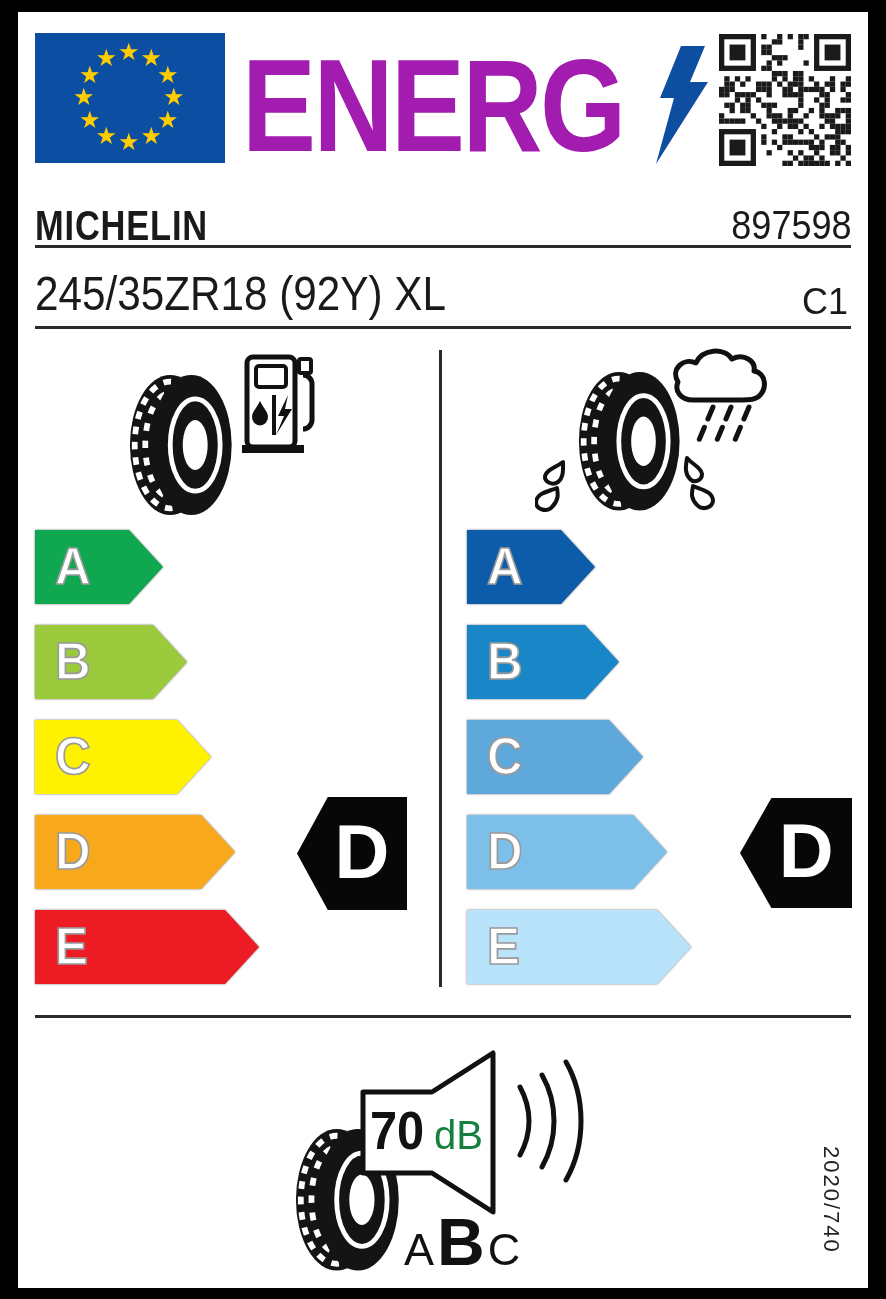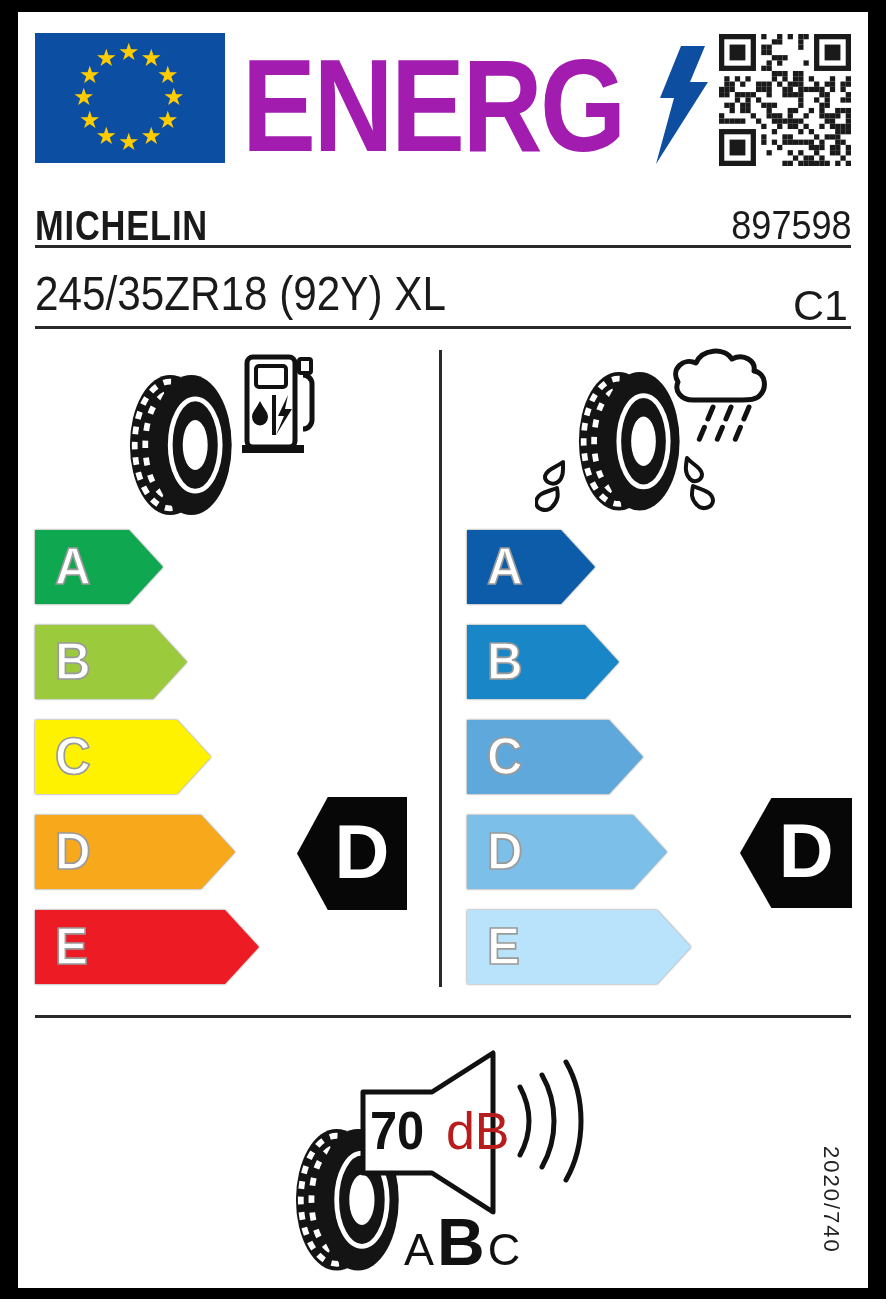--- a/index.html
+++ b/index.html
@@ -24,21 +24,21 @@
 
   
   .brand { position:absolute; left:35px; top:202px; font-size:42px; font-weight:700;
            transform:scaleX(0.82); transform-origin:0 0; color:#1a1a1a; letter-spacing:1px; }
   .artnum { position:absolute; right:35px; top:203px; font-size:40px; color:#1a1a1a;
             transform:scaleX(0.9); transform-origin:100% 0; }
   .hrule { position:absolute; left:35px; width:816px; height:3px; background:#2a2a2a; }
   .hr1 { top:245px; } .hr2 { top:326px; } .hr3 { top:1015px; }
   .tire-size { position:absolute; left:35px; top:266px; font-size:48px; color:#1a1a1a;
                transform:scaleX(0.88); transform-origin:0 0; }
-  .tire-class { position:absolute; right:38px; top:281px; font-size:43px; color:#1a1a1a; }
+  .tire-class { position:absolute; right:38px; top:281px; font-size:36px; color:#1a1a1a; }
 
   .vdivider { position:absolute; left:439px; top:350px; width:3px; height:637px; background:#2a2a2a; }
 
   .icon-svg { position:absolute; }
   .fuel-icon { left:122px; top:345px; }
   .wet-icon  { left:535px; top:340px; }
   .noise-icon{ left:288px; top:1045px; }
 
   
   .scale { position:absolute; top:530px; width:230px; height:454px; }
@@ -55,23 +55,23 @@
 
   
   .pointer { position:absolute; background:#070707;
              clip-path:polygon(0 50%, 28% 0, 100% 0, 100% 100%, 28% 100%); }
   .pointer.fuel { left:297px; top:797px; width:110px; height:113px; }
   .pointer.wet  { left:740px; top:798px; width:112px; height:110px; }
   .pointer-letter { position:absolute; left:59%; top:50%; transform:translate(-50%,-52%);
                     font-size:76px; font-weight:700; color:#fff; line-height:1; }
 
   
-  .db-row { position:absolute; left:370px; top:1104px; display:flex; align-items:baseline; gap:17px; }
+  .db-row { position:absolute; left:370px; top:1104px; display:flex; align-items:baseline; gap:5px; }
   .db-value { font-size:53px; font-weight:700; color:#111; transform:scaleX(0.92); transform-origin:0 100%; line-height:1; }
-  .db-unit { font-size:52px; color:#b91c1c; line-height:1; }
+  .db-unit { font-size:40px; color:#15803d; line-height:1; }
   .abc-row { position:absolute; left:404px; top:1196px; display:flex; align-items:baseline; gap:3px; }
   .noise-class { font-size:45px; color:#111; line-height:1.4; }
   .noise-class.active { font-size:66px; font-weight:700; }
 
   .reg { position:absolute; left:818px; top:1146px; writing-mode:vertical-rl;
          font-size:22px; color:#222; letter-spacing:2px; }
 </style>
 </head>
 <body>
 

